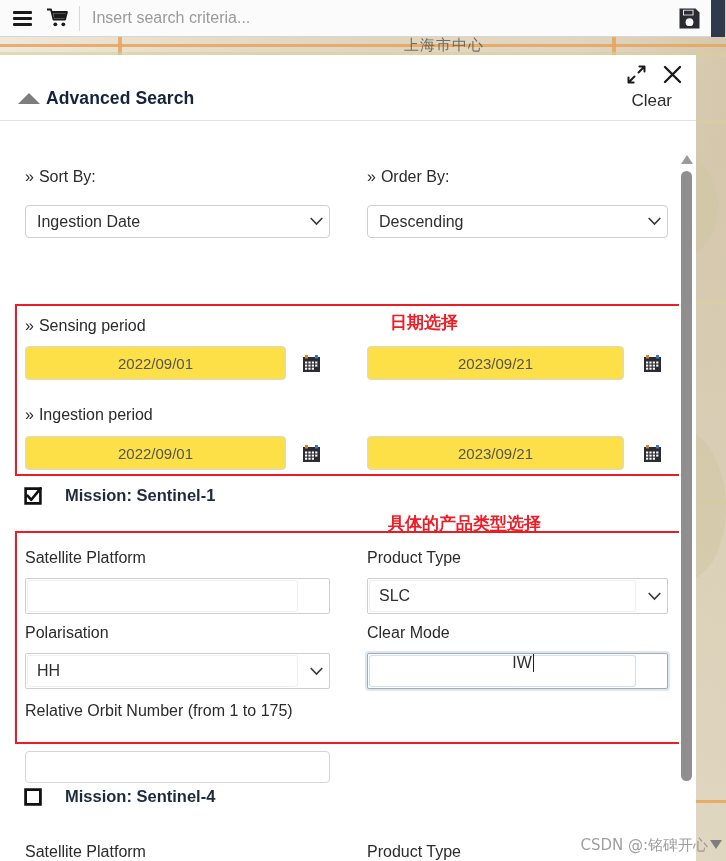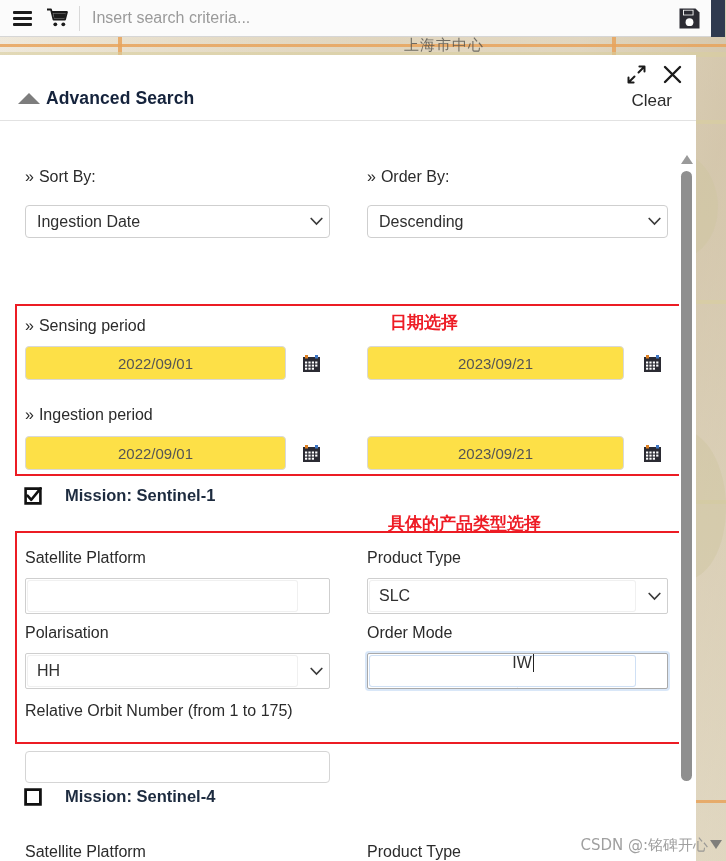--- a/index.html
+++ b/index.html
@@ -583,21 +583,21 @@
     <div class="select-box sq" style="position:absolute; left:25px; top:532px; width:305px;">
       <span class="inner-field"></span>
       <span class="sel-val">HH</span>
       <span class="caret">
         <svg width="13" height="9" viewBox="0 0 13 9">
             <path d="M1.2 1.5 L6.5 7 L11.8 1.5" stroke="#3a3a3a" stroke-width="1.7" fill="none" stroke-linecap="round"></path>
           </svg>
       </span>
     </div>
 
-    <div style="position:absolute; left:367px; top:503px;" class="field-label">Order Mode</div>
+    <div style="position:absolute; left:367px; top:503px;" class="field-label">Clear Mode</div>
     <div class="select-box sq focused" style="position:absolute; left:367px; top:532px; width:301px;">
       <span class="inner-field"></span>
       <span class="sel-val"><span>IW</span><span class="text-caret"></span></span>
       <span class="caret">
         <svg width="13" height="9" viewBox="0 0 13 9">
             <path d="M1.2 1.5 L6.5 7 L11.8 1.5" stroke="#3a3a3a" stroke-width="1.7" fill="none" stroke-linecap="round"></path>
           </svg>
       </span>
     </div>
 

